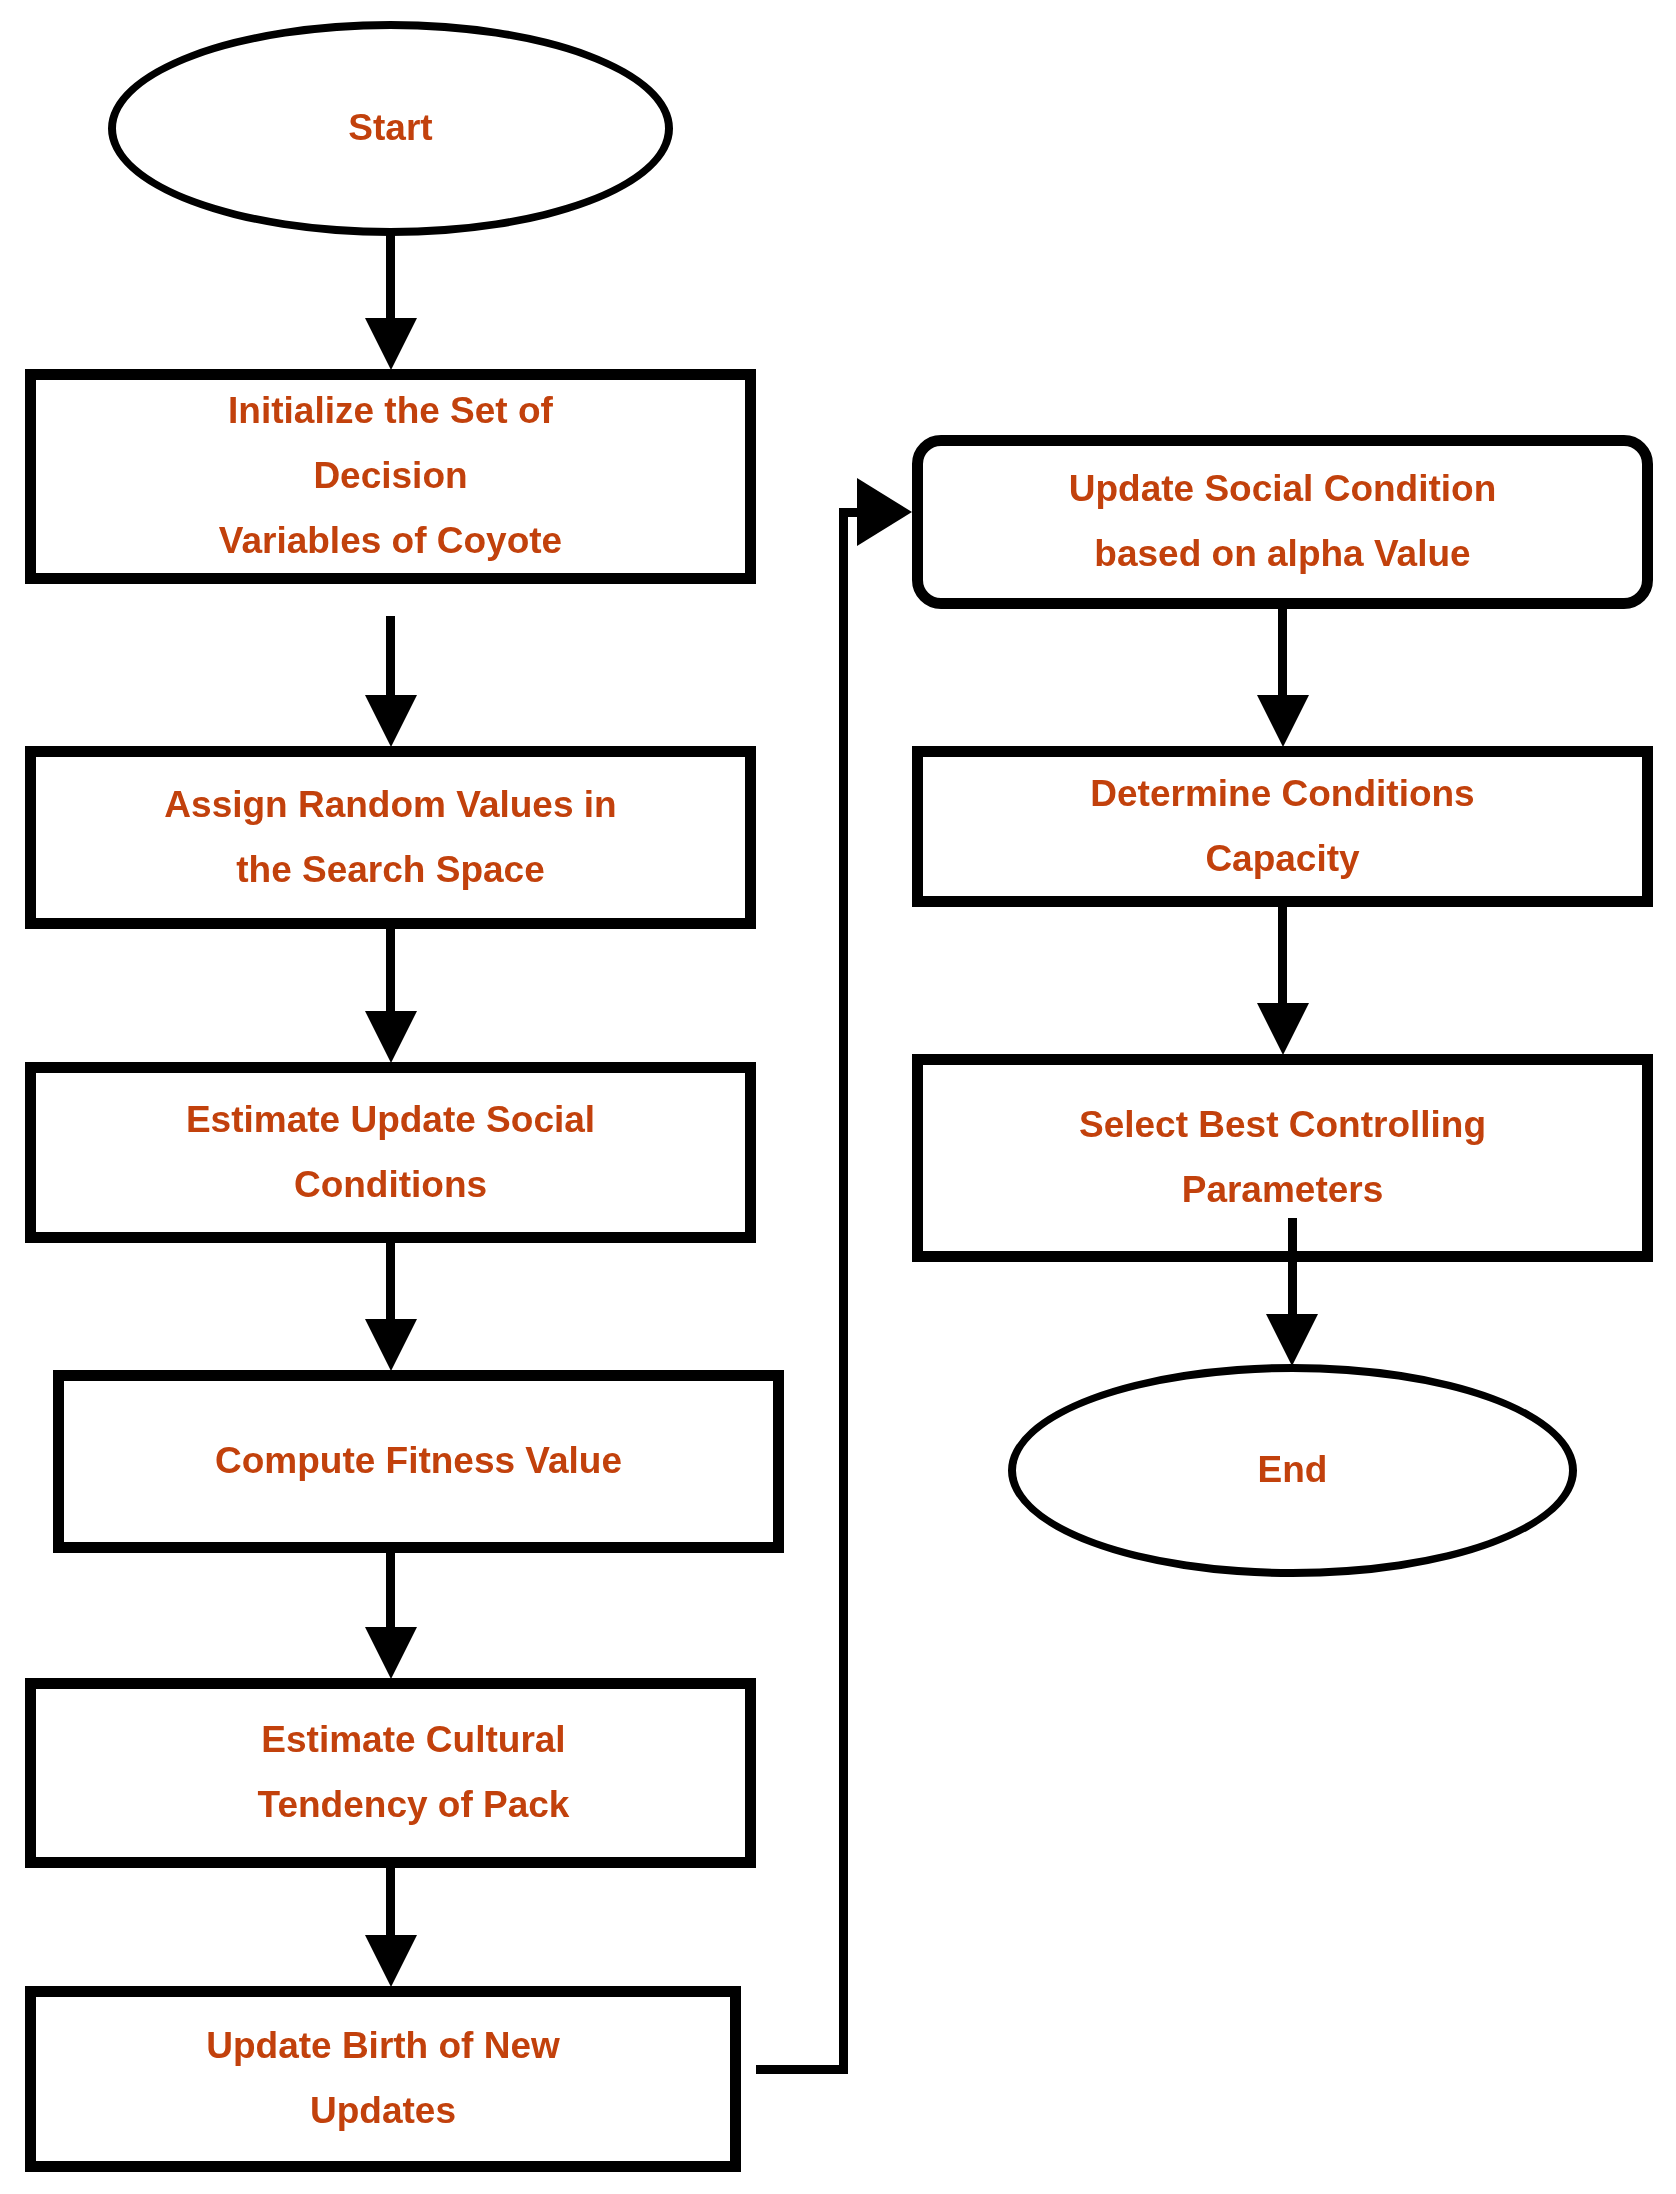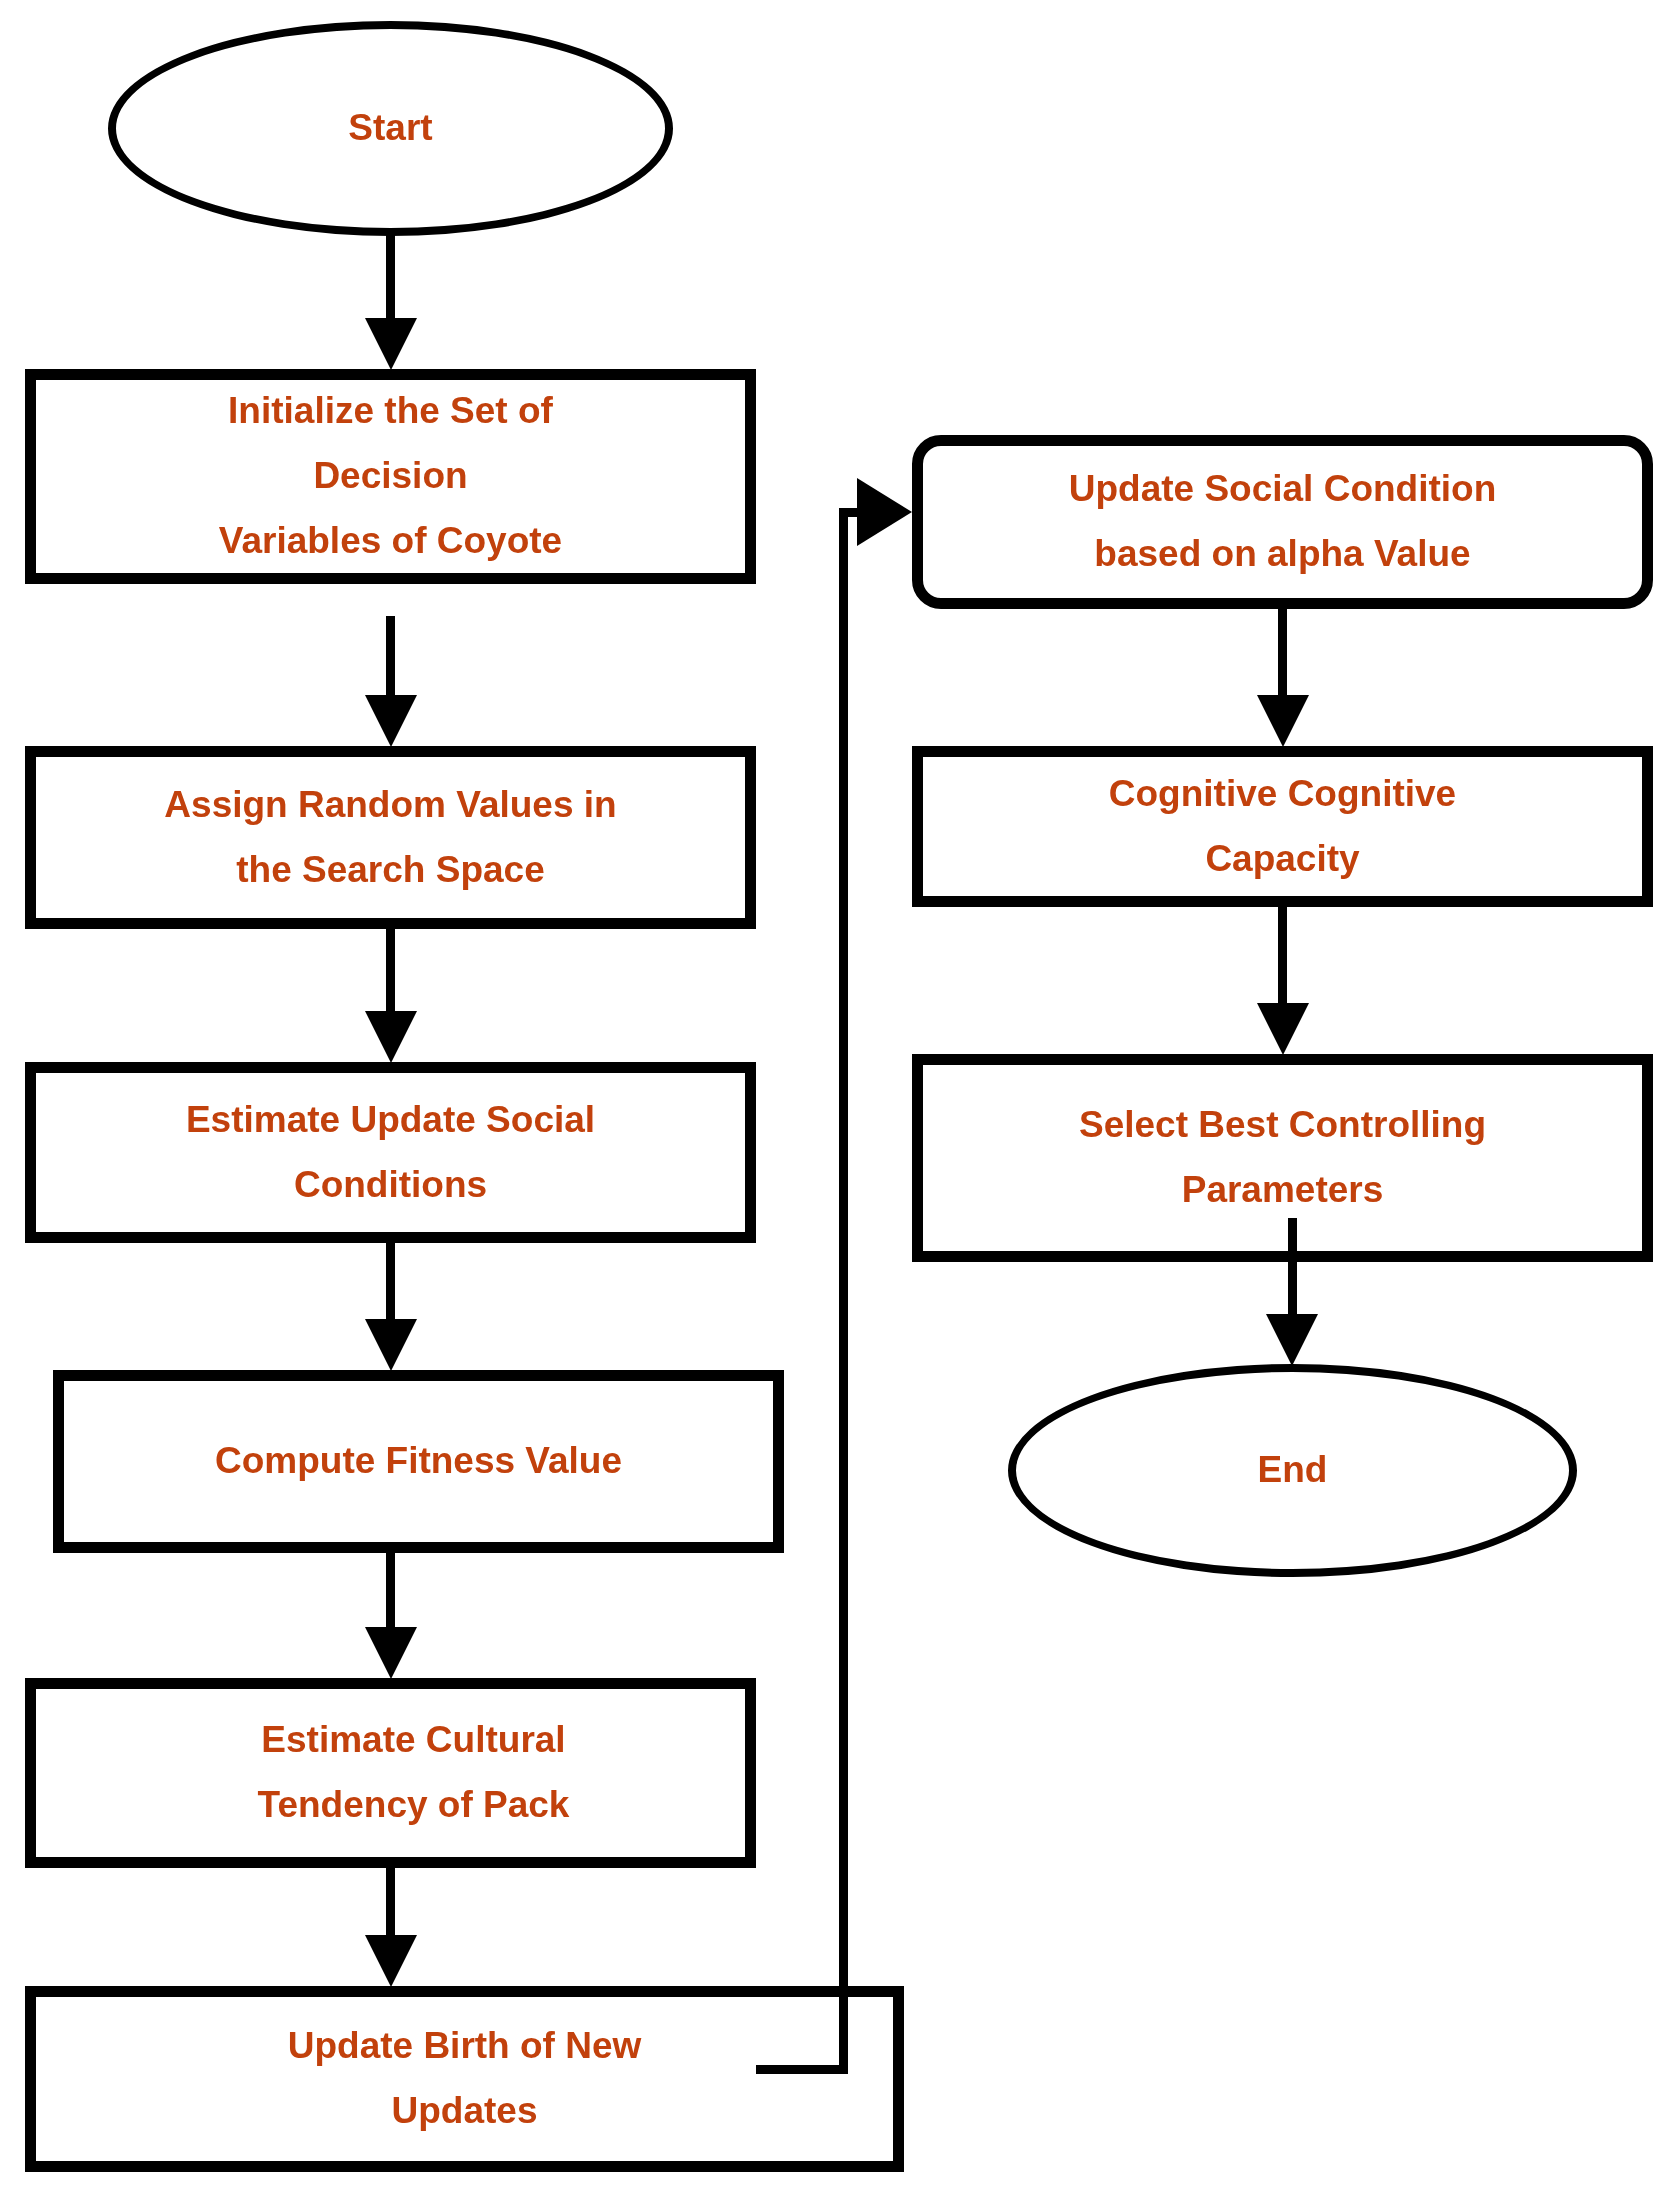--- a/index.html
+++ b/index.html
@@ -105,40 +105,40 @@
   <div class="head-down" style="left:365px; top:1627px;"></div>
 
   <div class="node" style="left:25px; top:1678px; width:731px; height:190px;padding-left:46px;">
     <span>Estimate Cultural
 Tendency of Pack</span>
   </div>
 
   <div class="shaft-v" style="left:386px; top:1868px; height:72px;"></div>
   <div class="head-down" style="left:365px; top:1935px;"></div>
 
-  <div class="node" style="left:25px; top:1986px; width:879px; height:186px;">
+  <div class="node" style="left:25px; top:1986px; width:716px; height:186px;">
     <span>Update Birth of New
 Updates</span>
   </div>
 
   <div class="shaft-h" style="left:756px; top:2065px; width:92px;"></div>
   <div class="shaft-v" style="left:839px; top:508px; height:1566px;"></div>
   <div class="shaft-h" style="left:839px; top:508px; width:37px;"></div>
   <div class="head-right" style="left:857px; top:478px;"></div>
 
   <div class="node" style="left:912px; top:435px; width:741px; height:174px;border-radius:29px;">
     <span>Update Social Condition
 based on alpha Value</span>
   </div>
 
   <div class="shaft-v" style="left:1278px; top:609px; height:88px;"></div>
   <div class="head-down" style="left:1257px; top:695px;"></div>
 
   <div class="node" style="left:912px; top:746px; width:741px; height:161px;">
-    <span>Cognitive Cognitive
+    <span>Determine Conditions
 Capacity</span>
   </div>
 
   <div class="shaft-v" style="left:1278px; top:907px; height:99px;"></div>
   <div class="head-down" style="left:1257px; top:1003px;"></div>
 
   <div class="node" style="left:912px; top:1054px; width:741px; height:208px;">
     <span>Select Best Controlling
 Parameters</span>
   </div>

